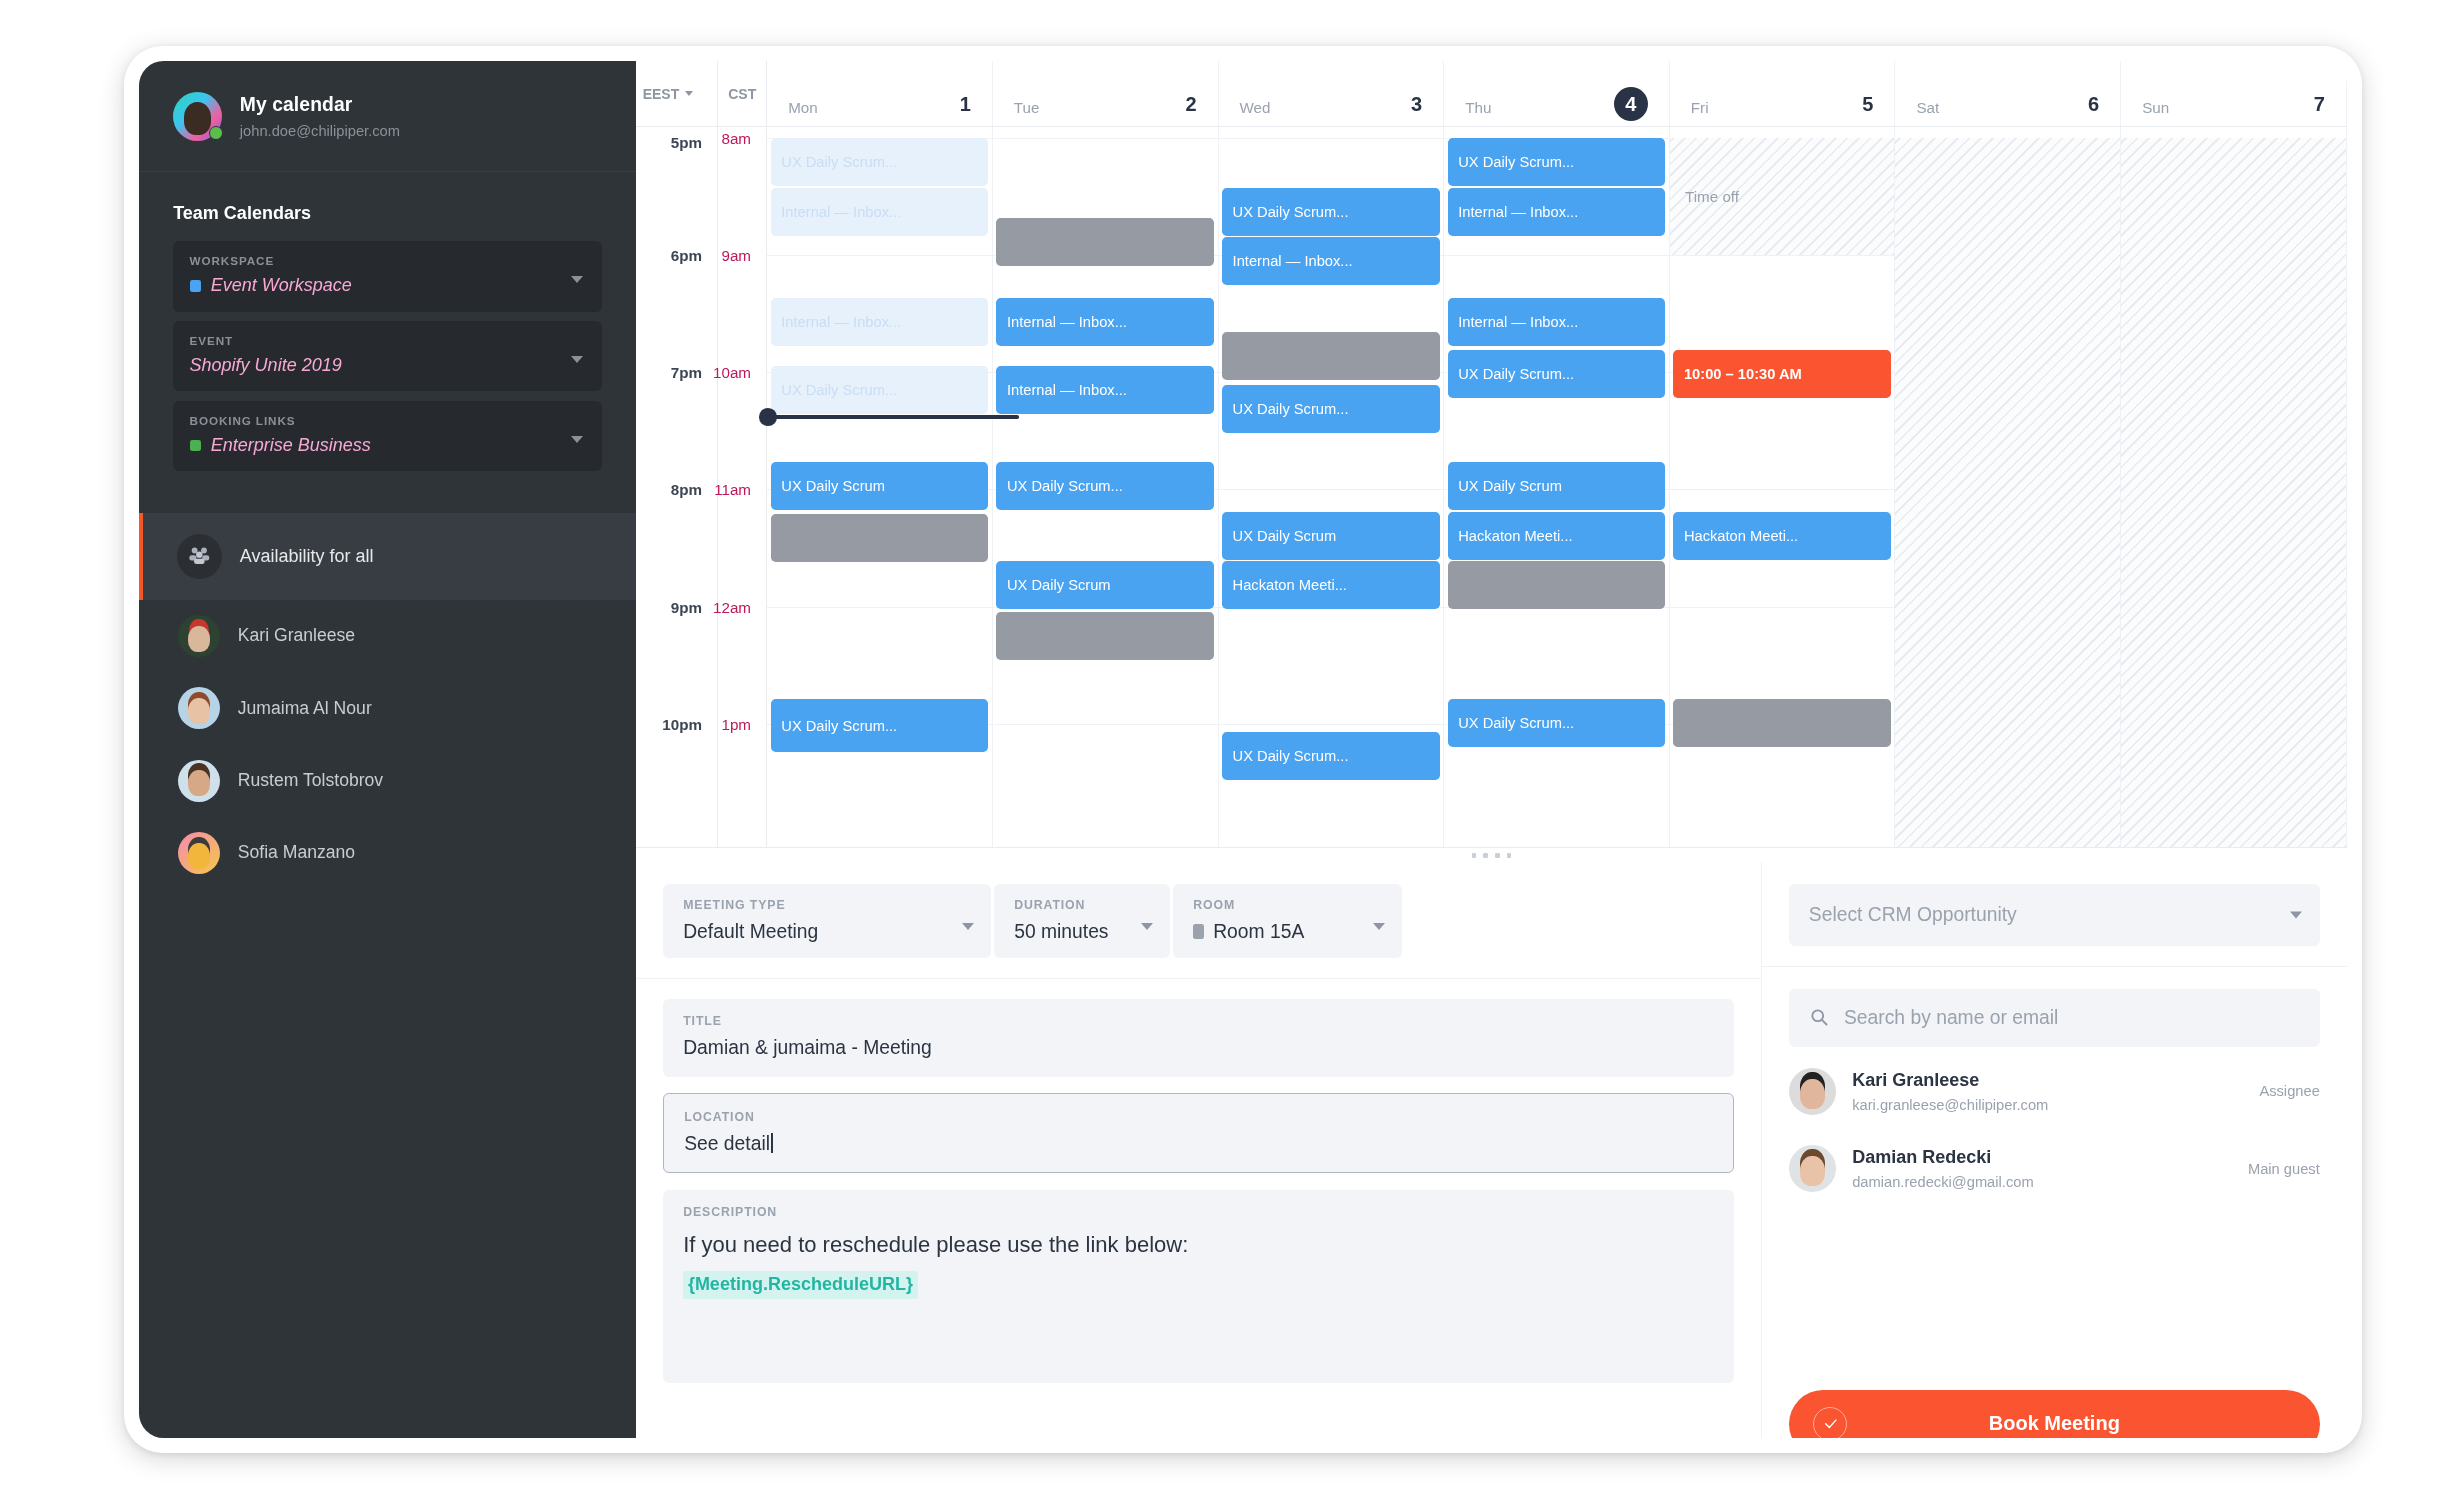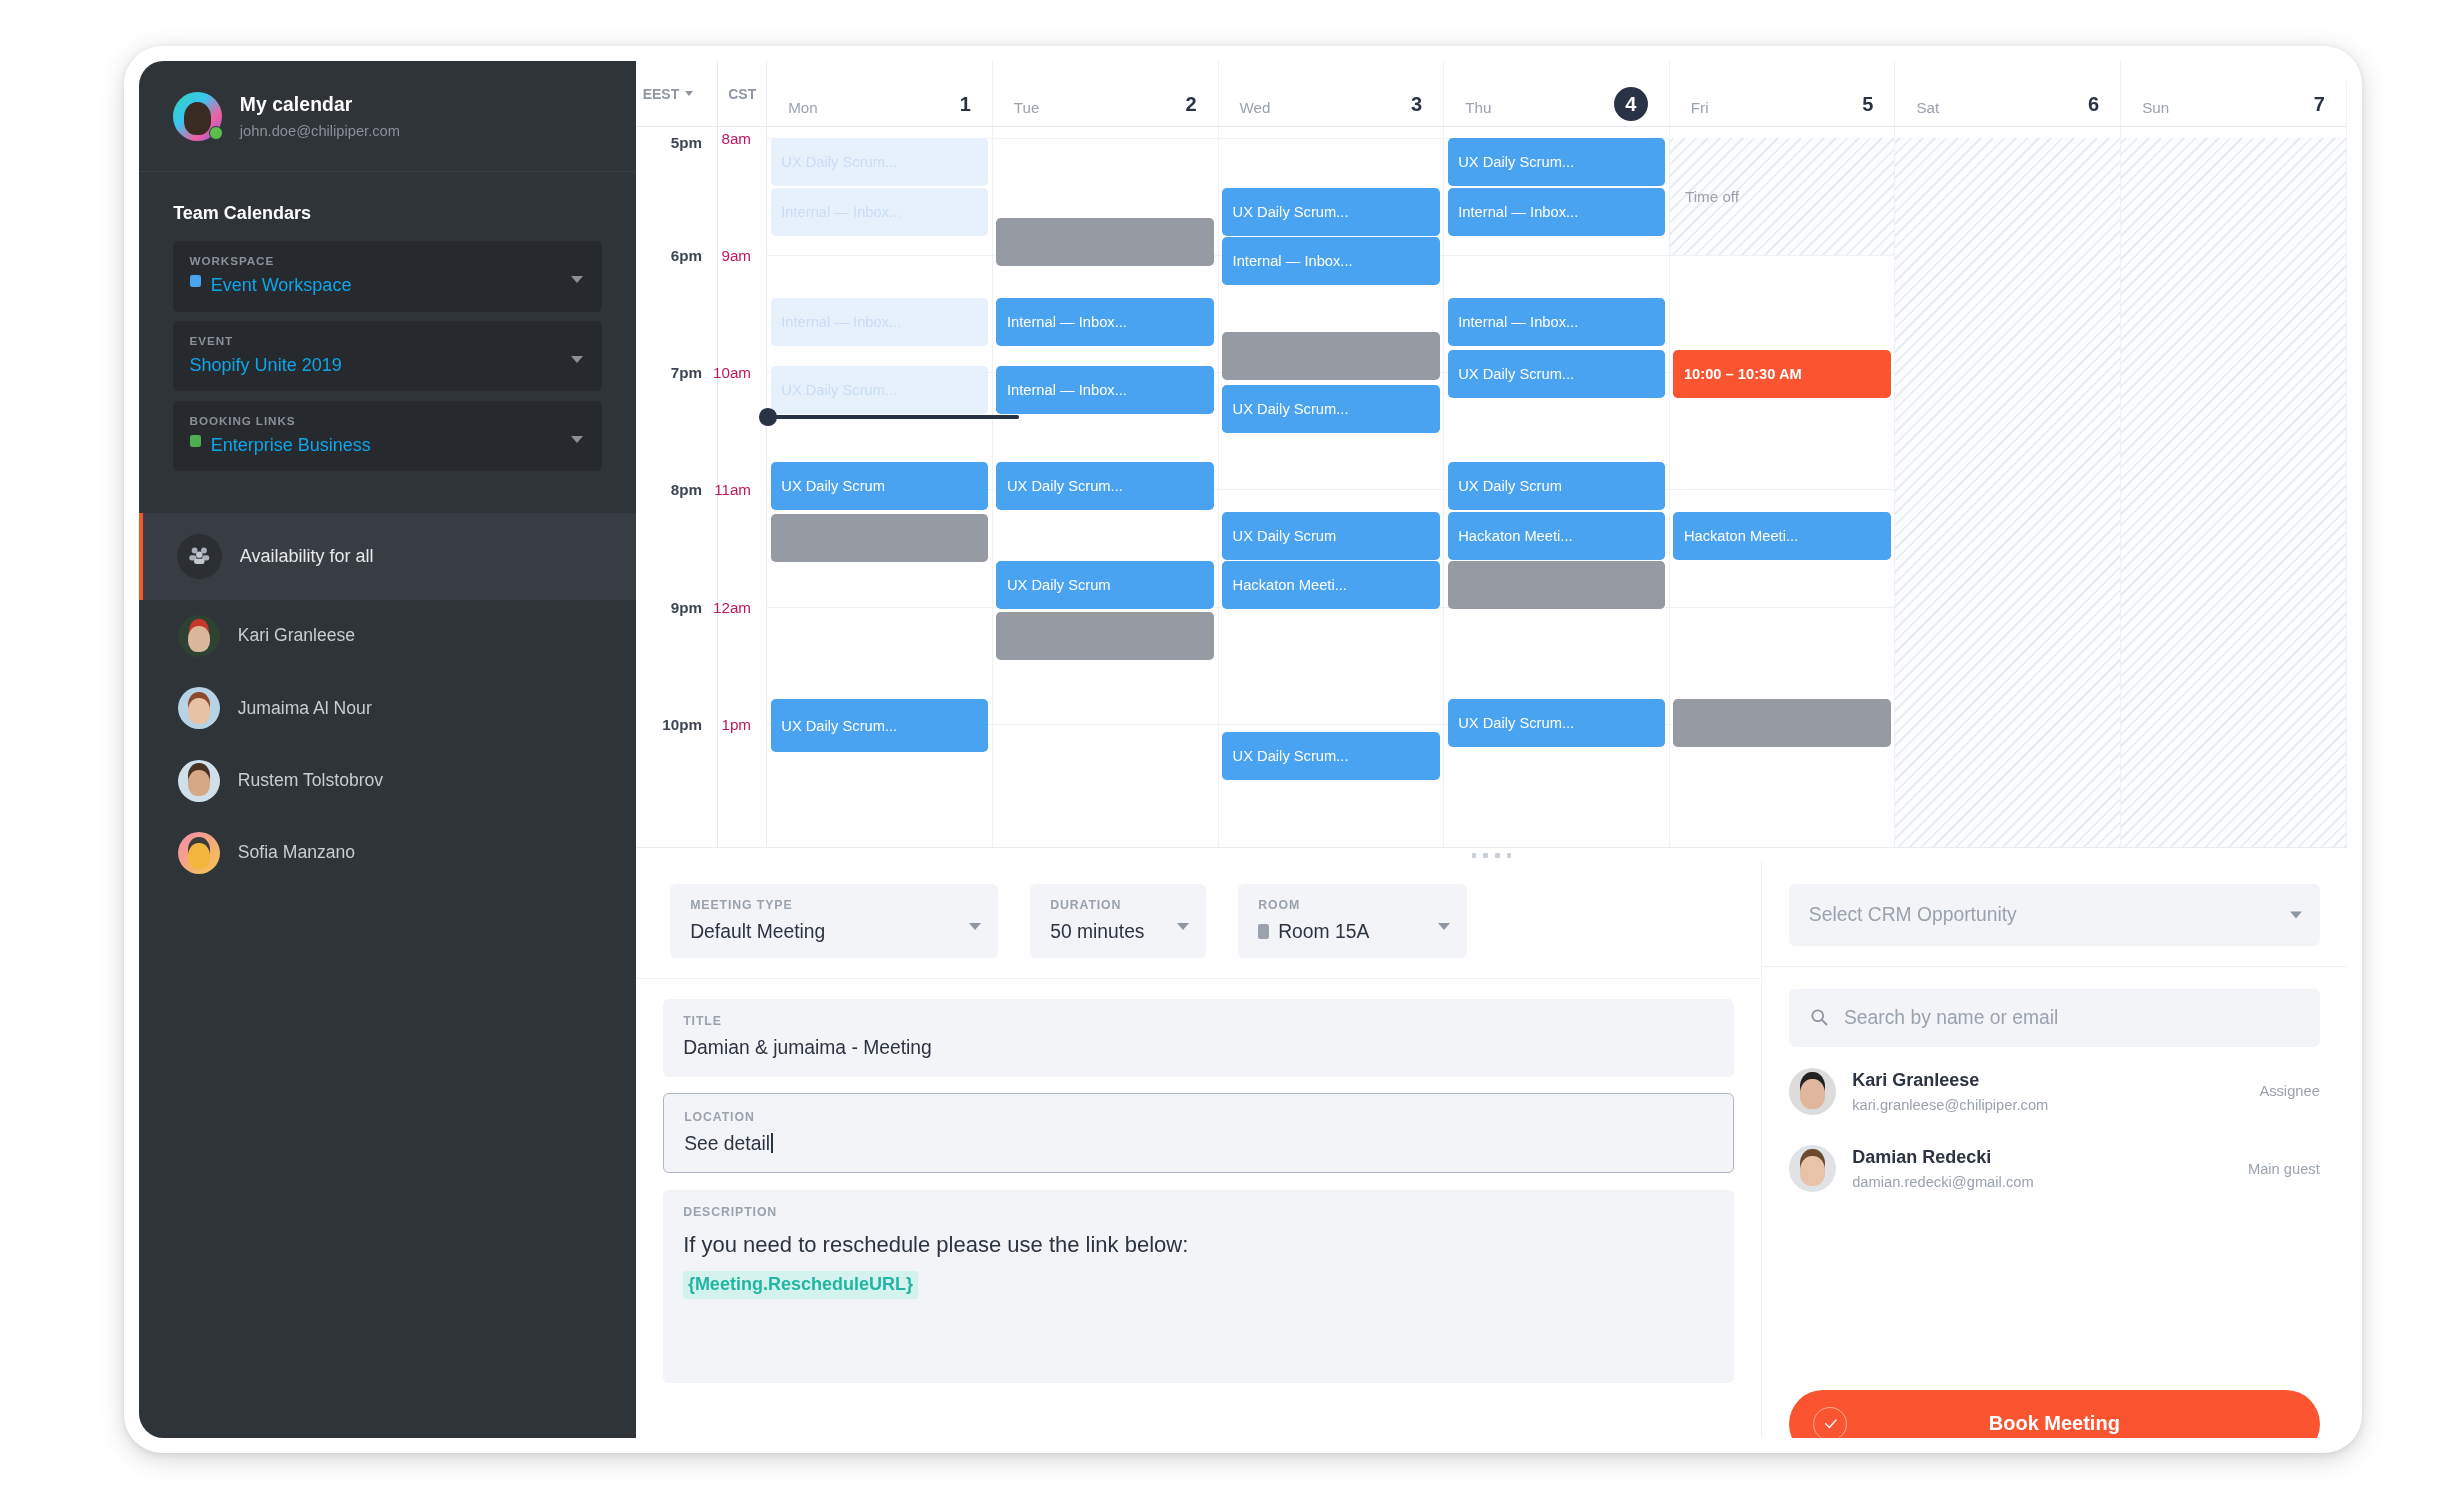--- a/index.html
+++ b/index.html
@@ -79,22 +79,22 @@
     padding: 13px 16.4px 15.2px 16.4px;
     position: relative;
     cursor: pointer;
   }
   .side-select .lbl {
     font-size: 11.7px; letter-spacing: 0.9px; color: #8b9099; font-weight: bold;
     text-transform: uppercase;
   }
   .side-select .val {
     margin-top: 8.2px;
-    font-size: 18px; color: #0ea5e9;
-    display: flex; 
+    font-size: 18px; color: #f9a8d4;
+    display: flex; align-items: center; font-style: italic;
   }
   .swatch { width: 11.7px; height: 11.7px; border-radius: 2.3px; margin-right: 9.4px; flex:none; }
   .caret-down {
     position: absolute; right: 19px; top: 50%;
     width: 0; height: 0;
     border-left: 6.4px solid transparent; border-right: 6.4px solid transparent;
     border-top: 7px solid #8b9099;
   }
 
   
@@ -231,22 +231,22 @@
     border-top: 1.2px solid #e8ecf1;
     display: flex; align-items: center; justify-content: center;
     cursor: row-resize;
   }
   .grip-dot { width: 4.7px; height: 4.7px; border-radius: 1.2px; background: #c9cfd8; margin: 0 3.5px; }
 
   
   #bottom { flex: 1 1 auto; display: flex; min-height: 0; }
   #form-pane { flex: 1 1 auto; min-width: 0; display: flex; flex-direction: column; }
   #dropdown-row {
-    display: flex; gap: 32px;
-    padding: 22px 27px 20px 34px;
+    display: flex; gap: 3px;
+    padding: 22px 27px 20px 27px;
     border-bottom: 1.2px solid #eef1f5;
   }
   .field {
     background: #f2f4f7; border-radius: 5.9px;
     padding: 14px 35px 15.2px 20px;
     position: relative;
   }
   .field .flabel {
     font-size: 12.3px; letter-spacing: 0.9px; color: #9aa2ae; font-weight: bold;
     text-transform: uppercase;

